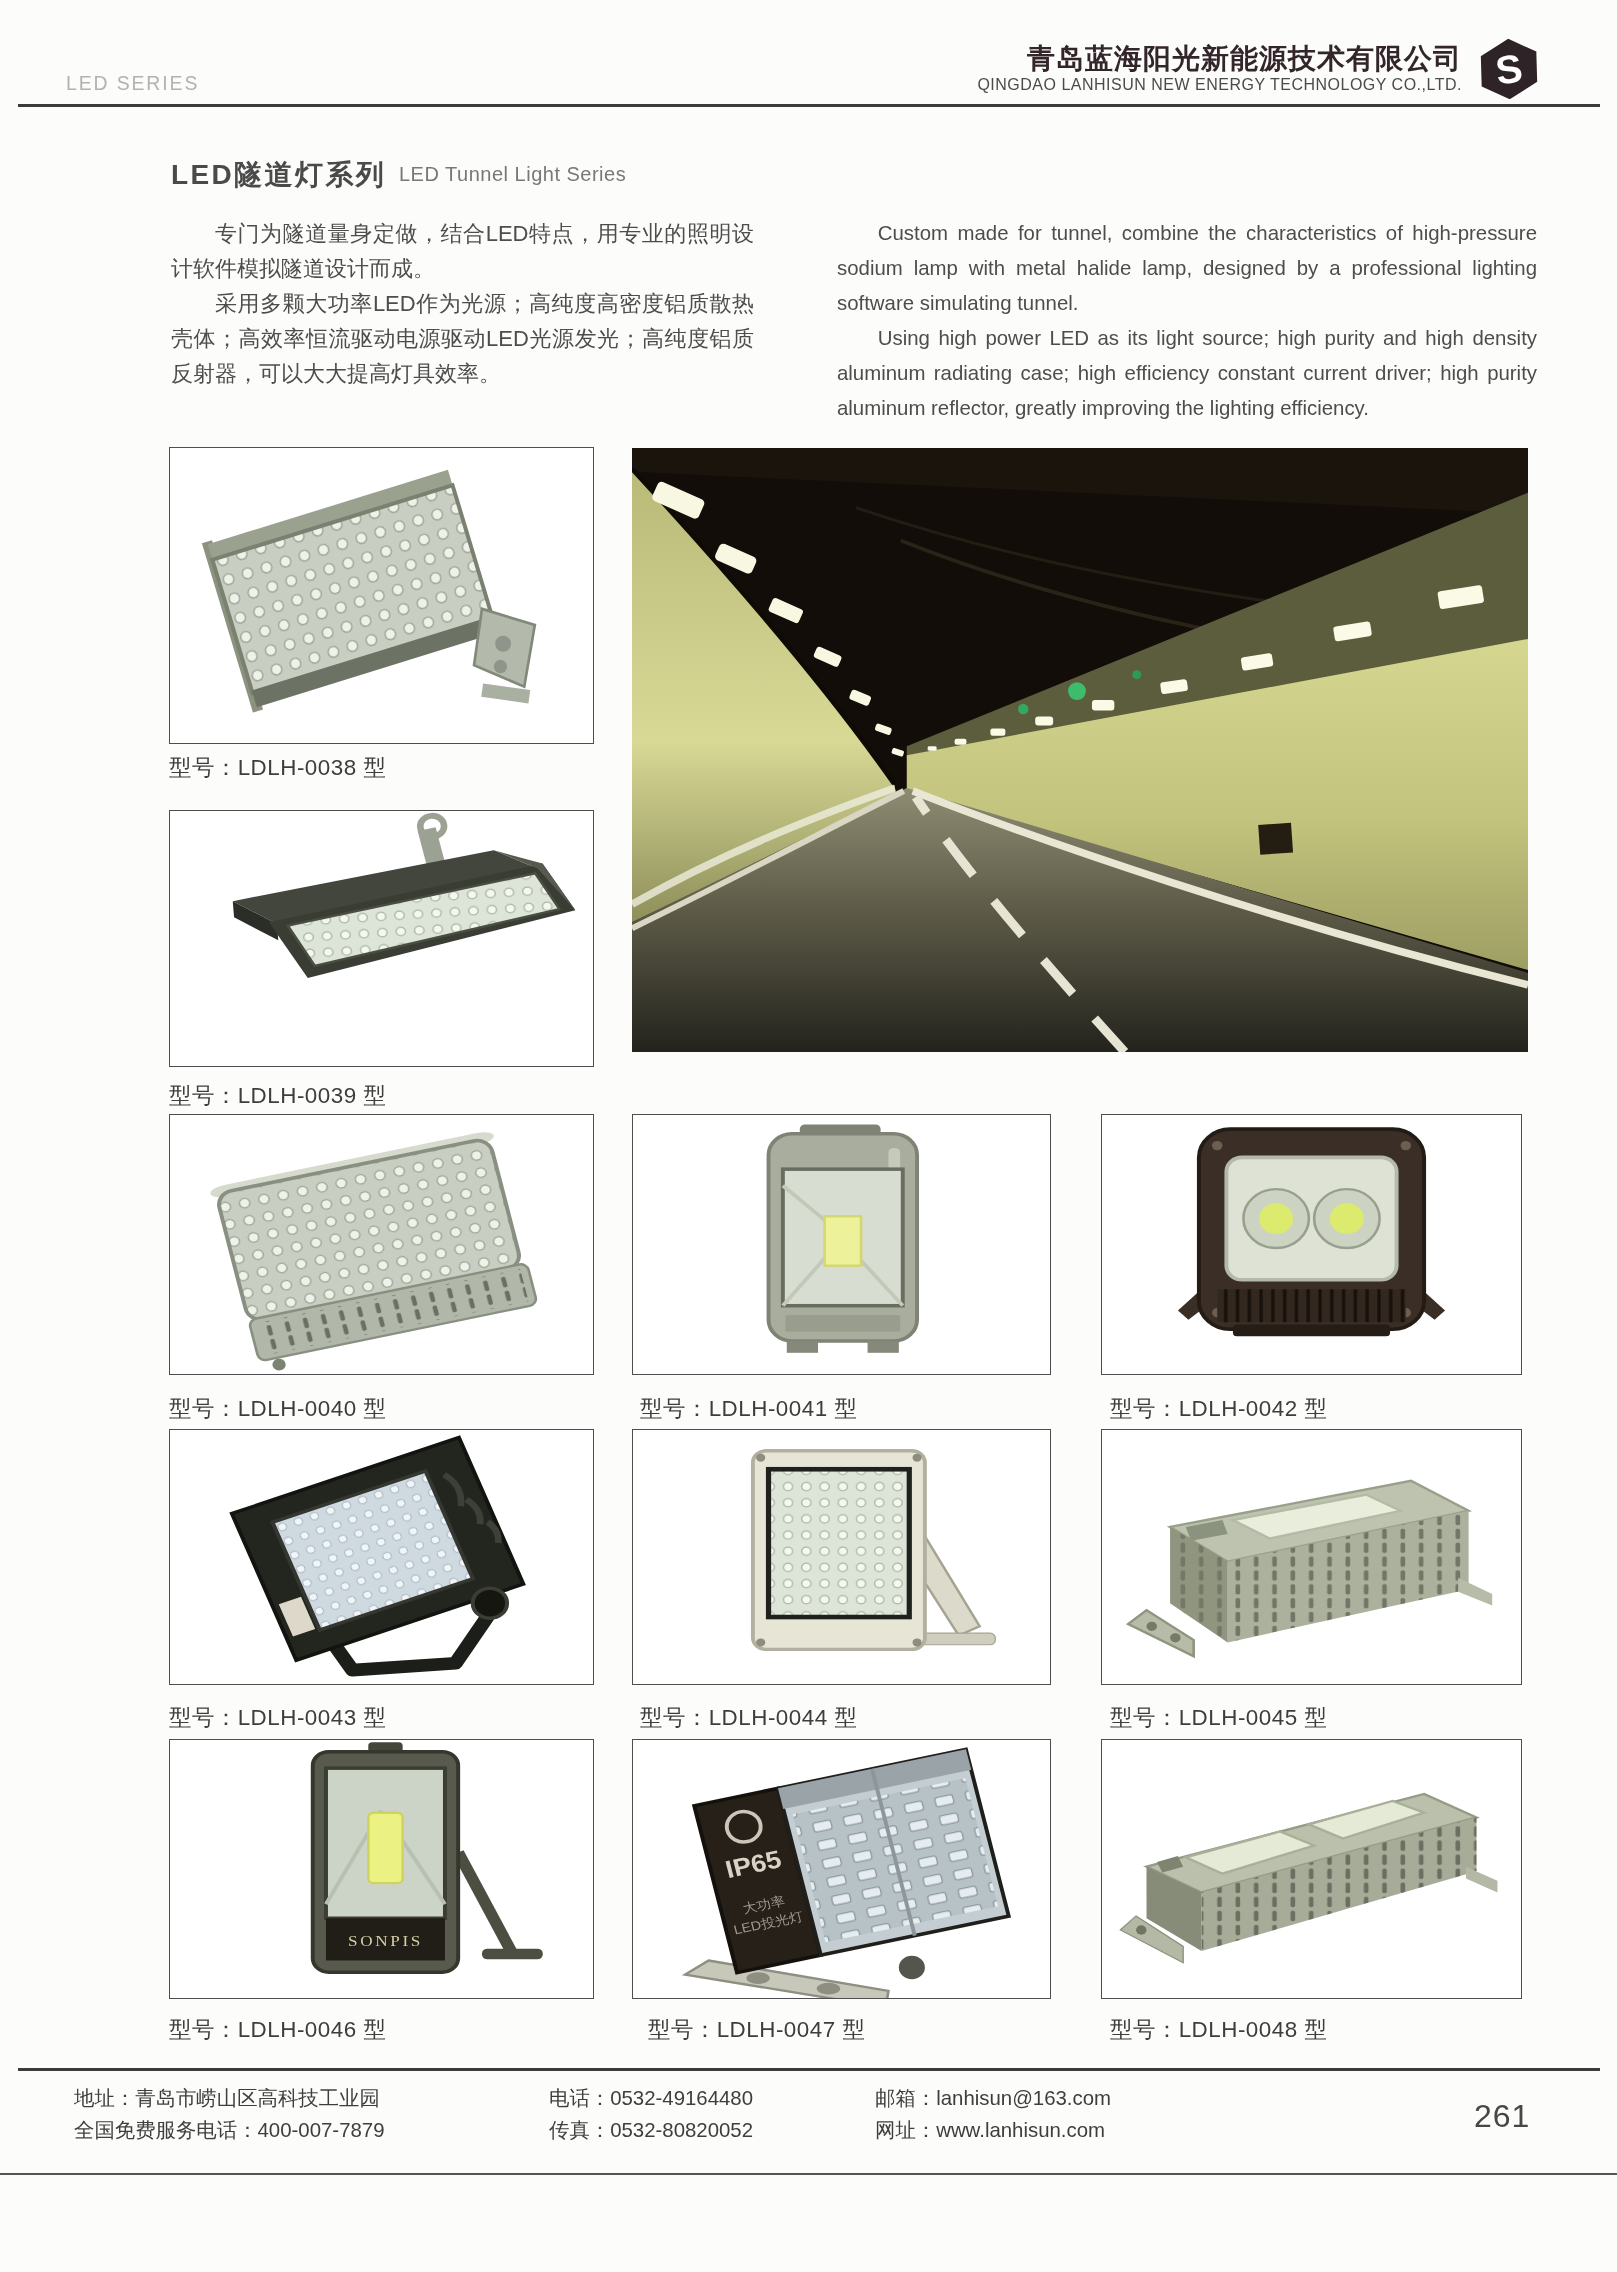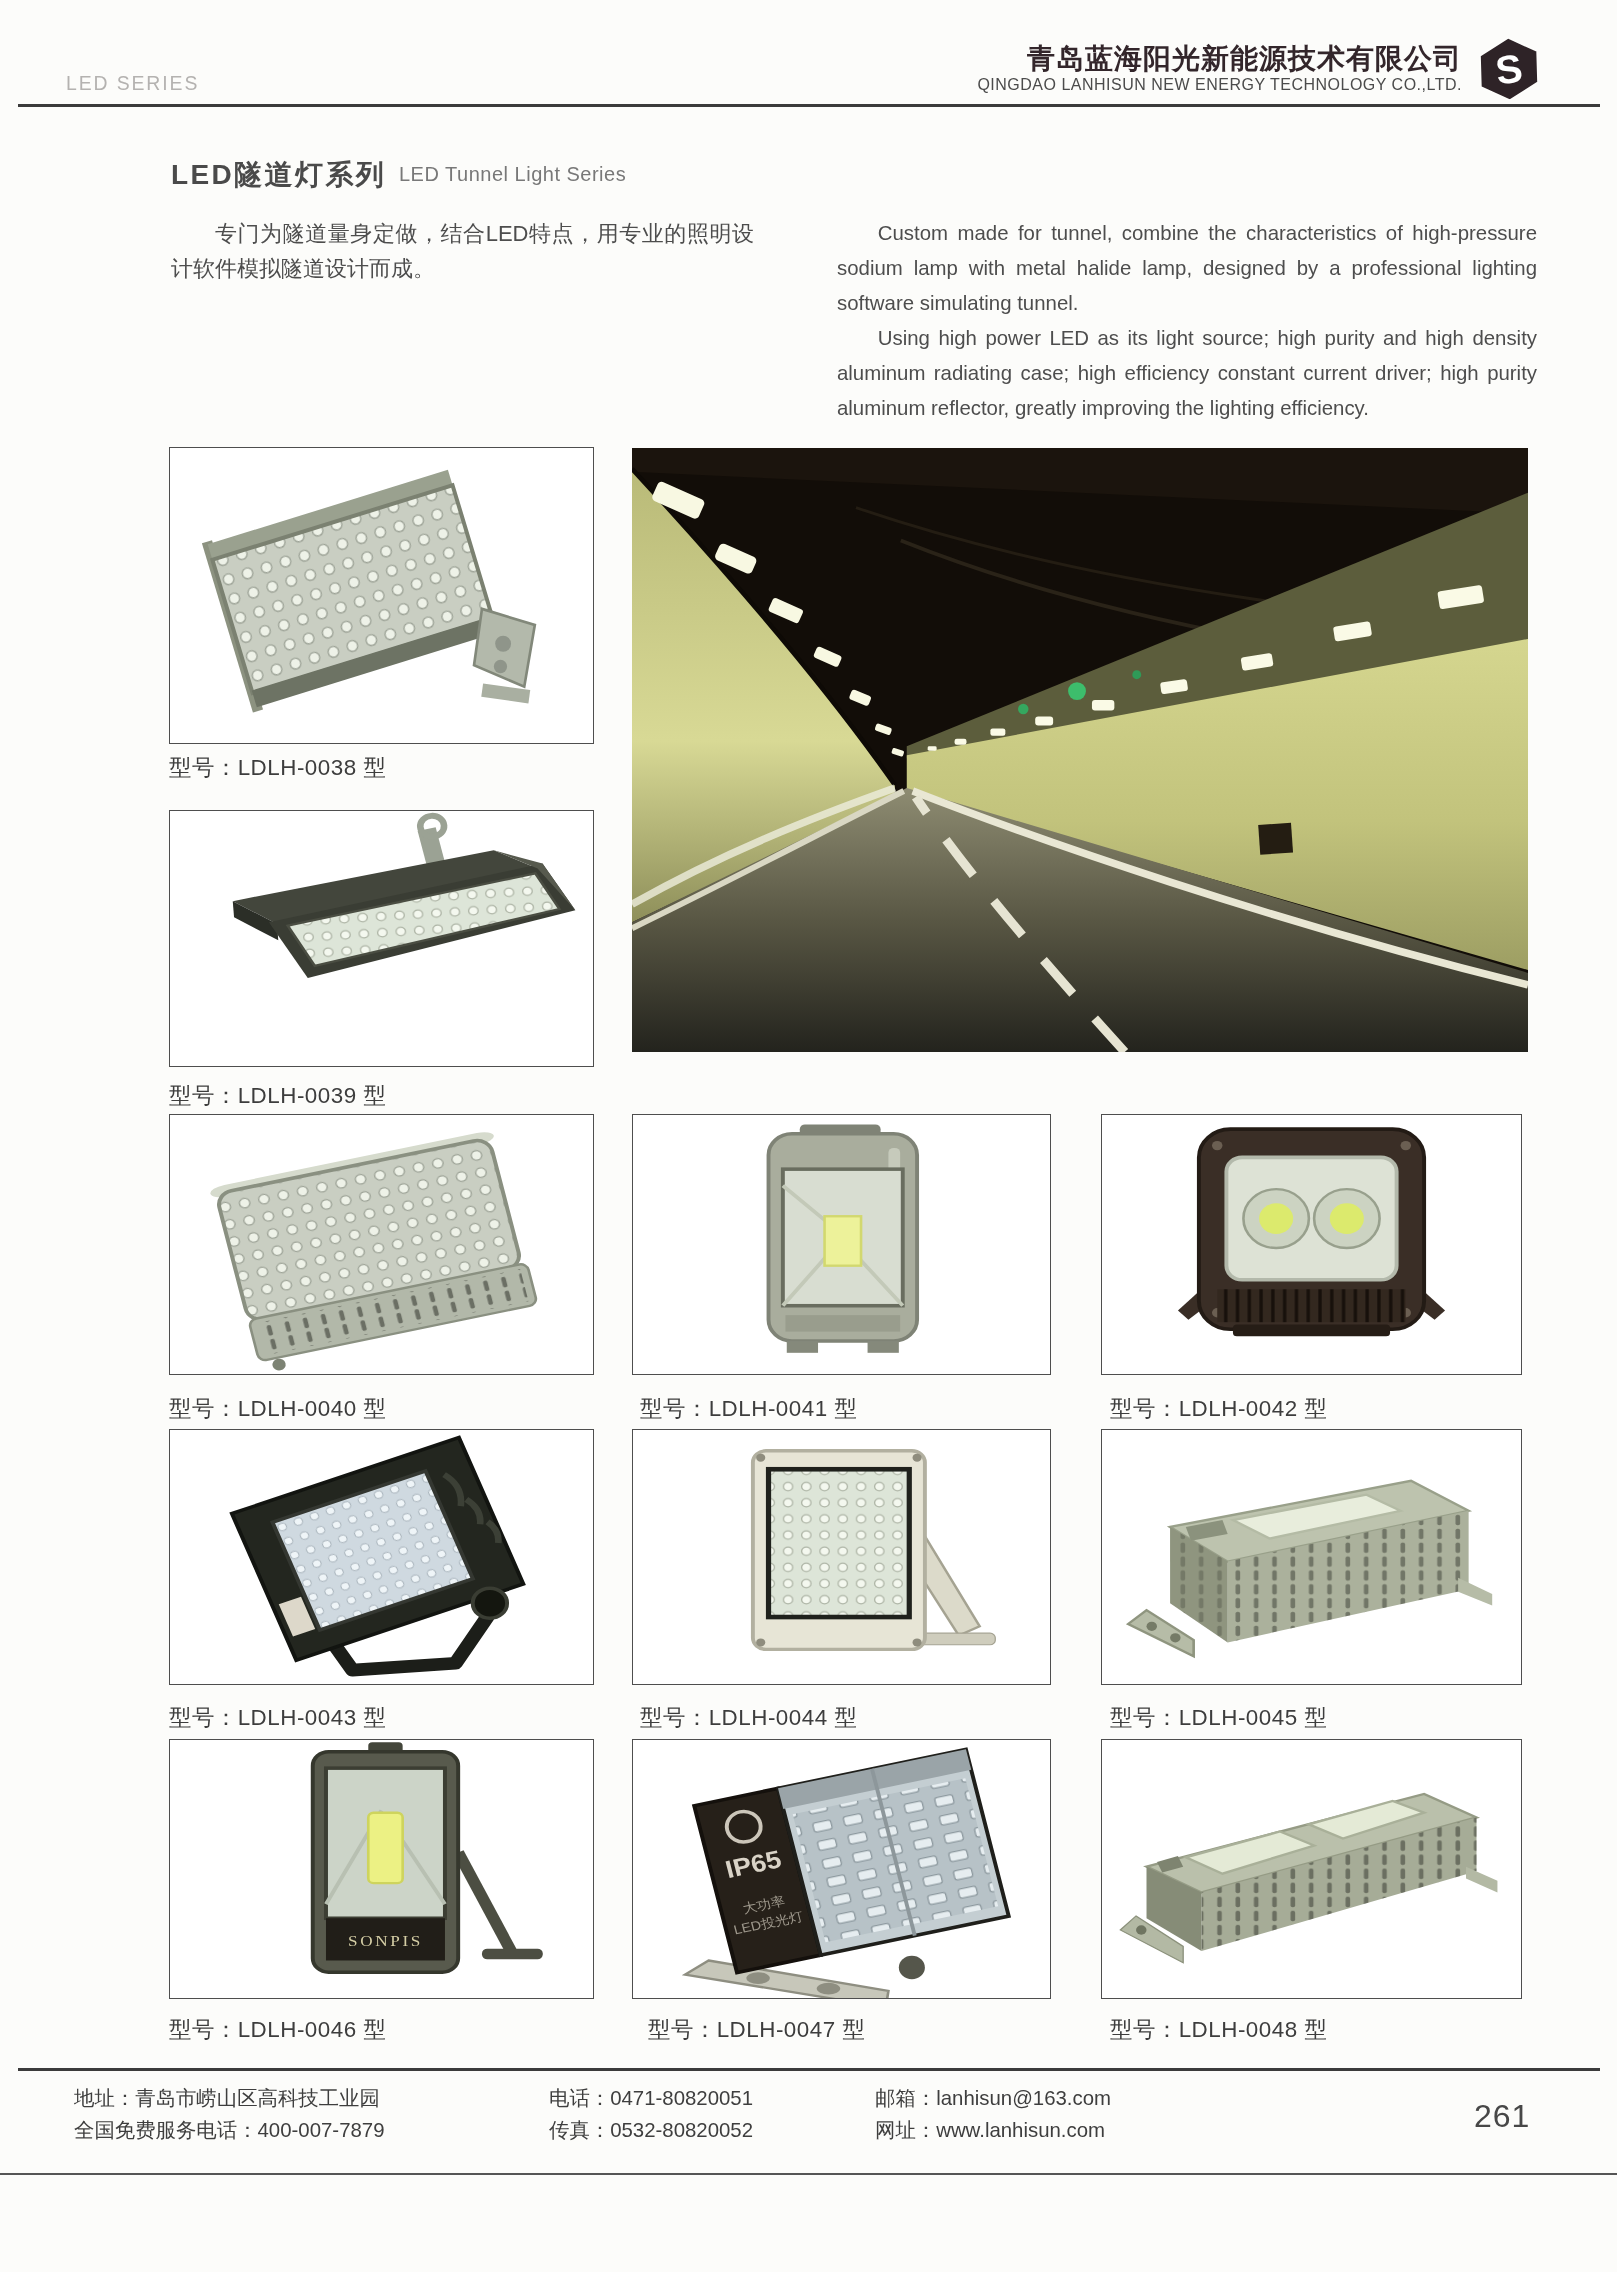--- a/index.html
+++ b/index.html
@@ -66,20 +66,21 @@
       <polygon points="52,1 96,25 94,74 48,99 4,75 6,26" fill="#2e2327" stroke="#fdfdfb" stroke-width="3" transform="rotate(-4 50 50)"></polygon>
       <text x="50" y="72" font-size="62" font-weight="bold" fill="#ffffff" text-anchor="middle" transform="rotate(-8 50 50)">S</text>
     </svg>
   </div>
   <div class="abs rule" style="left:17.5px;top:104px;width:1582px;height:2.9px;"></div>
 
   <div class="abs title-cn">LED隧道灯系列</div>
   <div class="abs title-en">LED Tunnel Light Series</div>
   <div class="abs intro intro-cn">
     <p>专门为隧道量身定做，结合LED特点，用专业的照明设计软件模拟隧道设计而成。</p>
+    <p>采用多颗大功率LED作为光源；高纯度高密度铝质散热壳体；高效率恒流驱动电源驱动LED光源发光；高纯度铝质反射器，可以大大提高灯具效率。</p>
   </div>
   <div class="abs intro intro-en">
     <p>Custom made for tunnel, combine the characteristics of high-pressure sodium lamp with metal halide lamp, designed by a professional lighting software simulating tunnel.</p>
     <p>Using high power LED as its light source; high purity and high density aluminum radiating case; high efficiency constant current driver; high purity aluminum reflector, greatly improving the lighting efficiency.</p>
   </div>
 
   <div class="abs photo">
     <svg viewBox="0 0 600 405" preserveAspectRatio="none">
       <defs>
         <linearGradient id="gradRightWall" x1="0" y1="0" x2="0" y2="1">
@@ -314,21 +315,21 @@
     </svg>
   </div>
   <div class="p-label" style="left:1110px;top:2014px;">型号：LDLH-0048 型</div>
 
   <div class="abs rule" style="left:17.5px;top:2068px;width:1582px;height:2.9px;"></div>
   <div class="abs f-col" style="left:74px;top:2082px;">
     <div>地址：青岛市崂山区高科技工业园</div>
     <div>全国免费服务电话：400-007-7879</div>
   </div>
   <div class="abs f-col" style="left:549px;top:2082px;">
-    <div>电话：0471-80820051</div>
+    <div>电话：0532-49164480</div>
     <div>传真：0532-80820052</div>
   </div>
   <div class="abs f-col" style="left:875px;top:2082px;">
     <div>邮箱：lanhisun@163.com</div>
     <div>网址：www.lanhisun.com</div>
   </div>
   <div class="abs page-num">261</div>
   <div class="abs rule" style="left:0px;top:2173px;width:1617px;height:1.5px;background:#555;"></div>
 
 </div>

